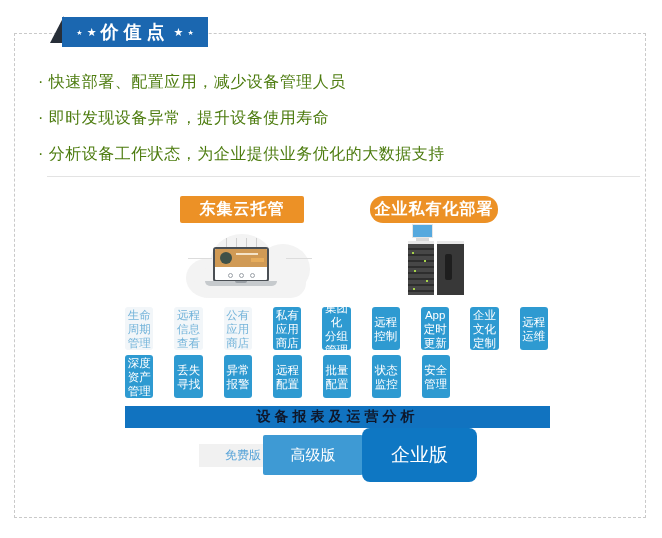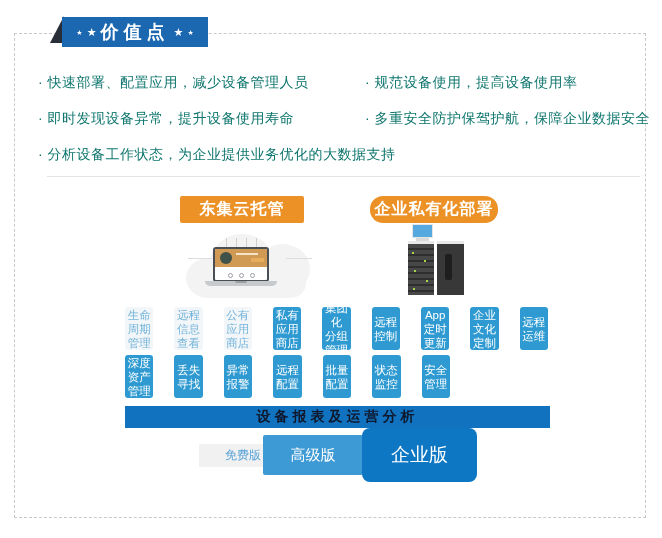--- a/index.html
+++ b/index.html
@@ -20,21 +20,21 @@
     position:absolute;left:62px;top:17px;width:146px;height:30px;background:#1b67b0;
     color:#fff;display:flex;align-items:center;justify-content:center;gap:4px;z-index:3;
   }
   .banner-title{font-size:18px;font-weight:bold;letter-spacing:5px;}
   .star-lg{font-size:11px;line-height:1;}
   .star-sm{font-size:7px;line-height:1;}
   
   .bullet-col{position:absolute;top:72px;display:flex;flex-direction:column;gap:16px;}
   .bullet-col.left{left:38px;}
   .bullet-col.right{left:365px;}
-  .bullet-item{font-size:14px;line-height:20px;color:#0f766e;letter-spacing:0.5px;}
+  .bullet-item{font-size:16px;line-height:20px;color:#4d7c0f;letter-spacing:0.5px;}
   .section-divider{position:absolute;left:47px;top:176px;width:593px;height:1px;background:#e3e3e3;}
   
   .orange-btn{
     position:absolute;top:196px;height:27px;background:#ec9126;color:#fff;
     font-size:16px;font-weight:bold;display:flex;align-items:center;justify-content:center;
     border-radius:2px;letter-spacing:1px;
   }
   .orange-btn.cloud{left:180px;width:124px;}
   .orange-btn.private{left:370px;width:128px;border-radius:13px;}
   
@@ -110,24 +110,20 @@
     <span class="star-lg">★</span>
     <span class="banner-title">价值点</span>
     <span class="star-lg">★</span>
     <span class="star-sm">★</span>
   </div>
 
   <div class="bullet-col left" id="bullets-left">
       <div class="bullet-item">· 快速部署、配置应用，减少设备管理人员</div>
       <div class="bullet-item">· 即时发现设备异常，提升设备使用寿命</div>
       <div class="bullet-item">· 分析设备工作状态，为企业提供业务优化的大数据支持</div>
-    </div>
-  <div class="bullet-col right" id="bullets-right">
-      <div class="bullet-item">· 规范设备使用，提高设备使用率</div>
-      <div class="bullet-item">· 多重安全防护保驾护航，保障企业数据安全</div>
     </div>
 
   <div class="section-divider"></div>
 
   <div class="orange-btn cloud">东集云托管</div>
   <div class="orange-btn private">企业私有化部署</div>
 
   <div class="cloud-illu">
     <div class="cloud-shape c1"></div>
     <div class="cloud-shape c2"></div>

